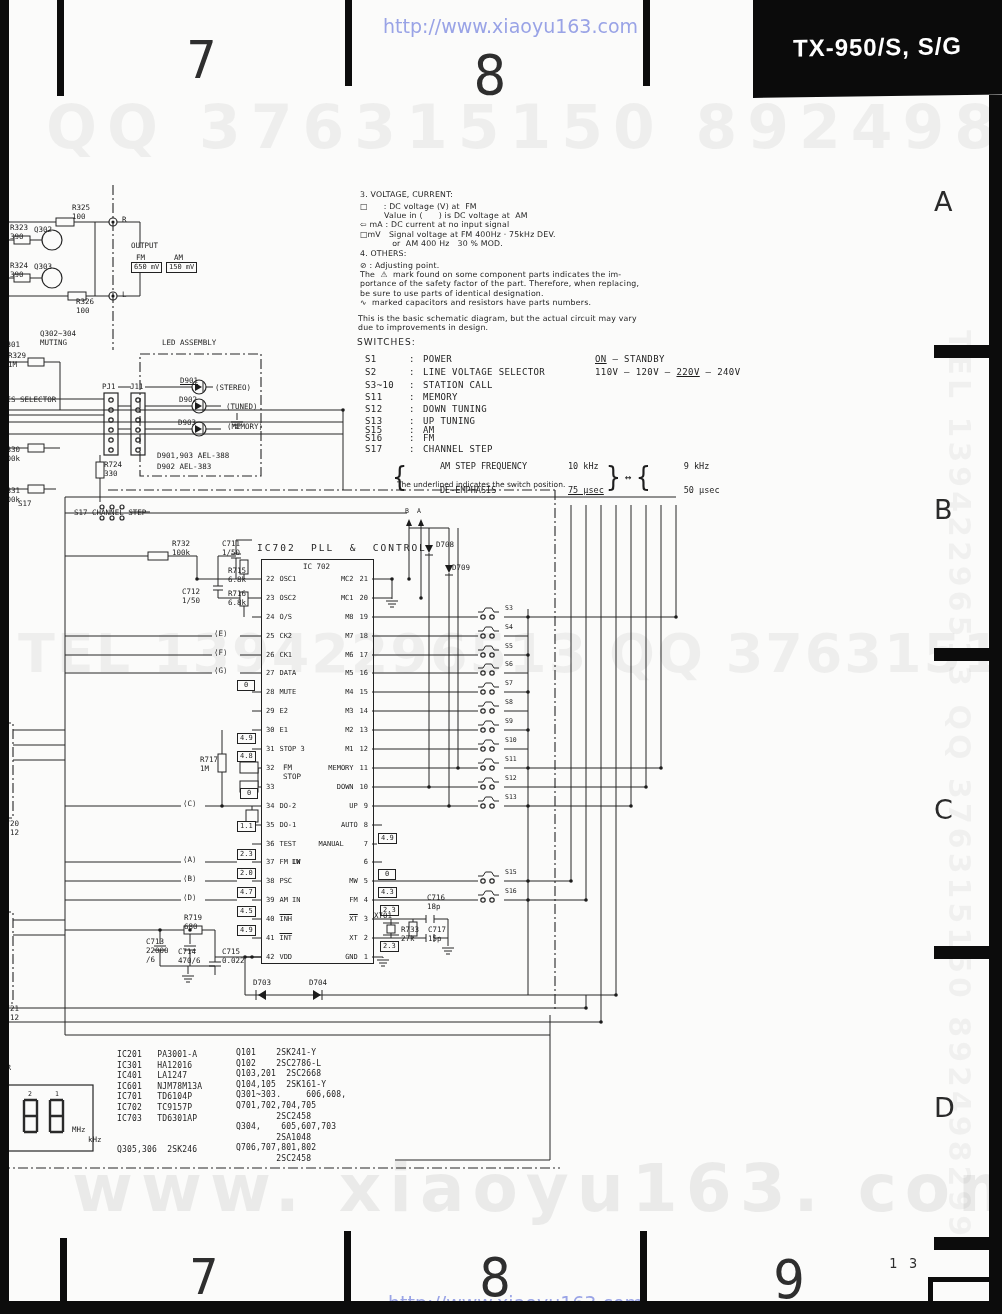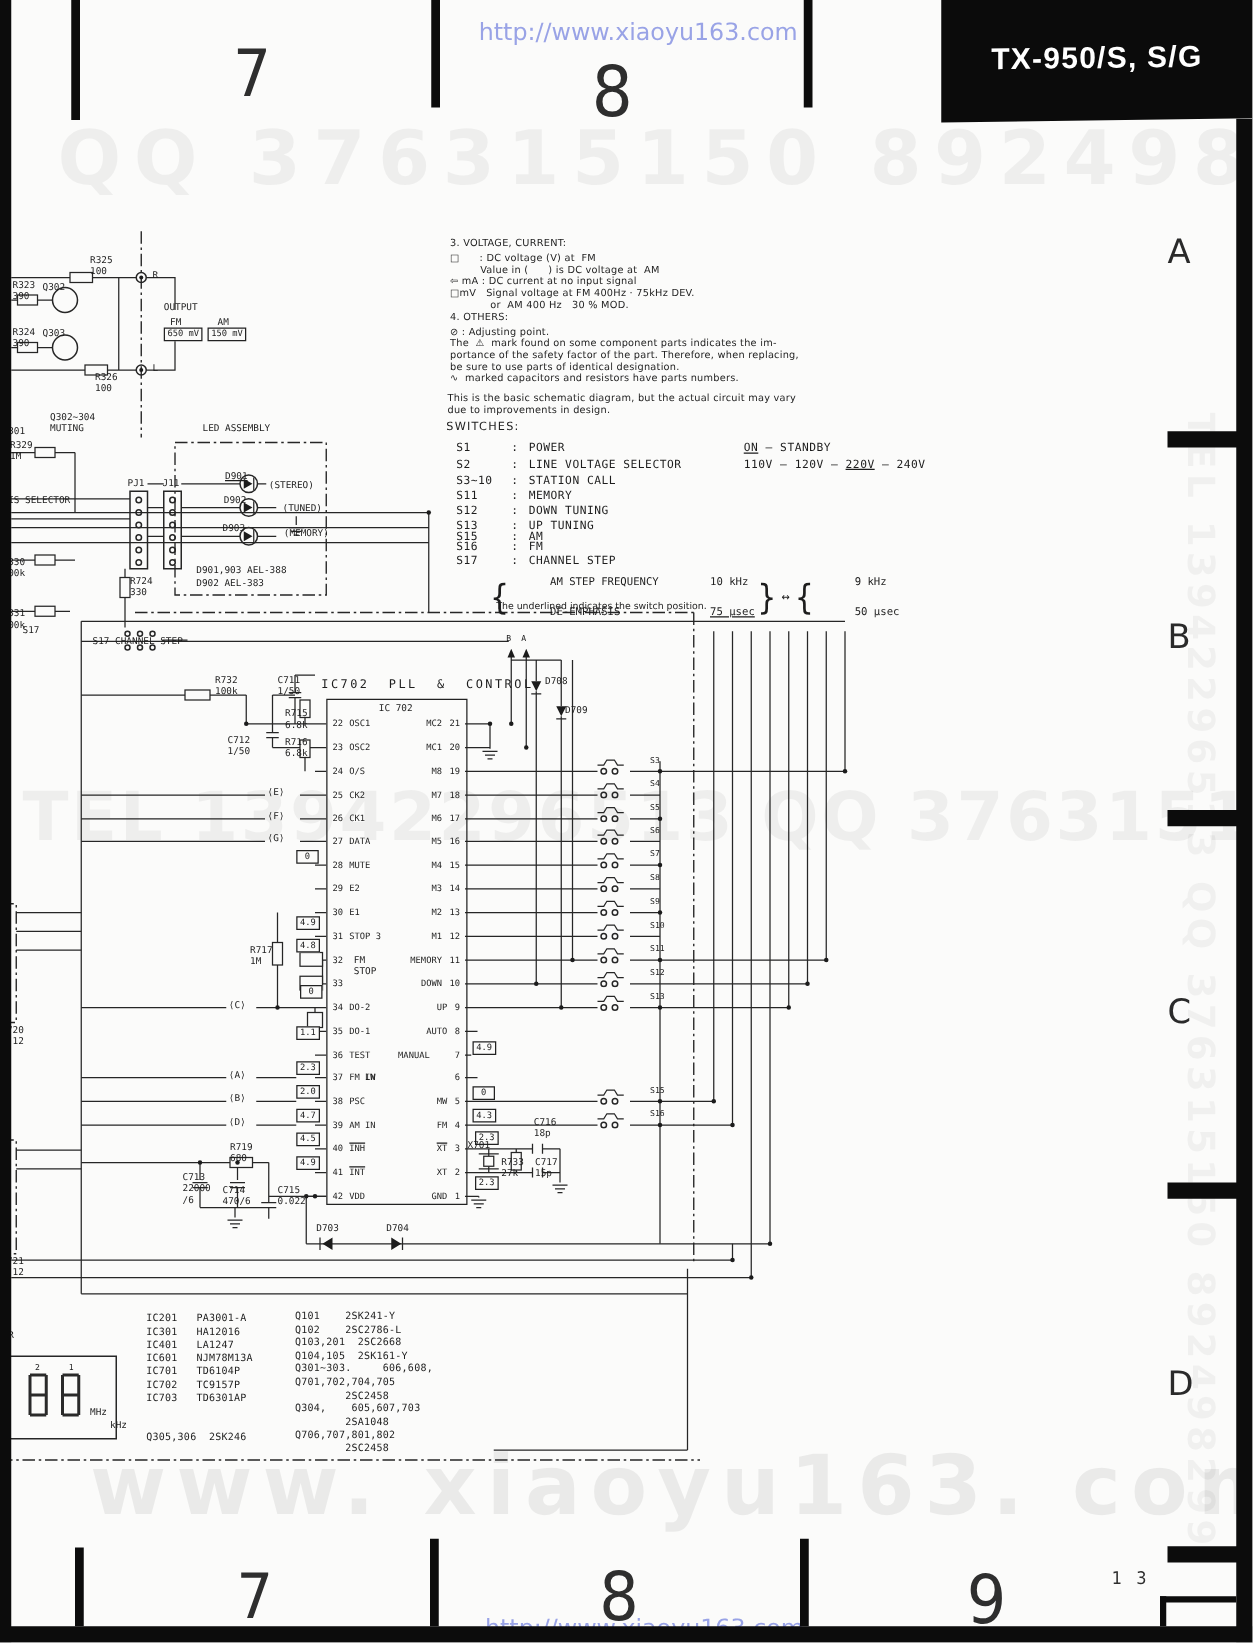--- a/index.html
+++ b/index.html
@@ -43,21 +43,21 @@
   .vbox{position:absolute;border:1px solid #222;background:#fbfbfa;font:7px/9px "DejaVu Sans Mono",monospace;
         padding:0 2px;text-align:center;min-width:12px;z-index:3;}
   .ic-box{position:absolute;left:261px;top:559px;width:111px;height:403px;border:1.6px solid #222;z-index:2;}
   .lpin,.rpin{position:absolute;font:7px/8px "DejaVu Sans Mono",monospace;transform:translateY(-50%);display:flex;z-index:3;}
   .lpin{left:266px;width:80px;gap:5px;}
   .rpin{left:292px;width:76px;justify-content:flex-end;gap:6px;}
   .num{text-align:right;}
   .bar .nm{text-decoration:overline;}
   .sw{position:absolute;left:477px;display:flex;align-items:flex-start;z-index:3;}
   .sw svg{display:block;}
-  .sid{font:6.5px "DejaVu Sans Mono",monospace;margin-left:15px;margin-top:0;}
+  .sid{font:6.5px "DejaVu Sans Mono",monospace;margin-left:0;margin-top:0;}
   .parts{position:absolute;font:8px/10.6px "DejaVu Sans Mono",monospace;letter-spacing:.2px;z-index:3;}
   .parts div{white-space:pre;height:10.6px;}
   
   svg.wires{position:absolute;left:0;top:0;z-index:2;}
   .w{stroke:#262626;stroke-width:1;fill:none;}
   .cc{stroke:#262626;stroke-width:1.2;fill:none;}
   .rr{fill:#fbfbfa;stroke:#262626;stroke-width:1;}
   .dd{stroke:#262626;stroke-width:1.1;fill:none;stroke-dasharray:10 3 2 3;}
   .df{fill:#1c1c1c;stroke:none;}
   .dot{fill:#1c1c1c;}

